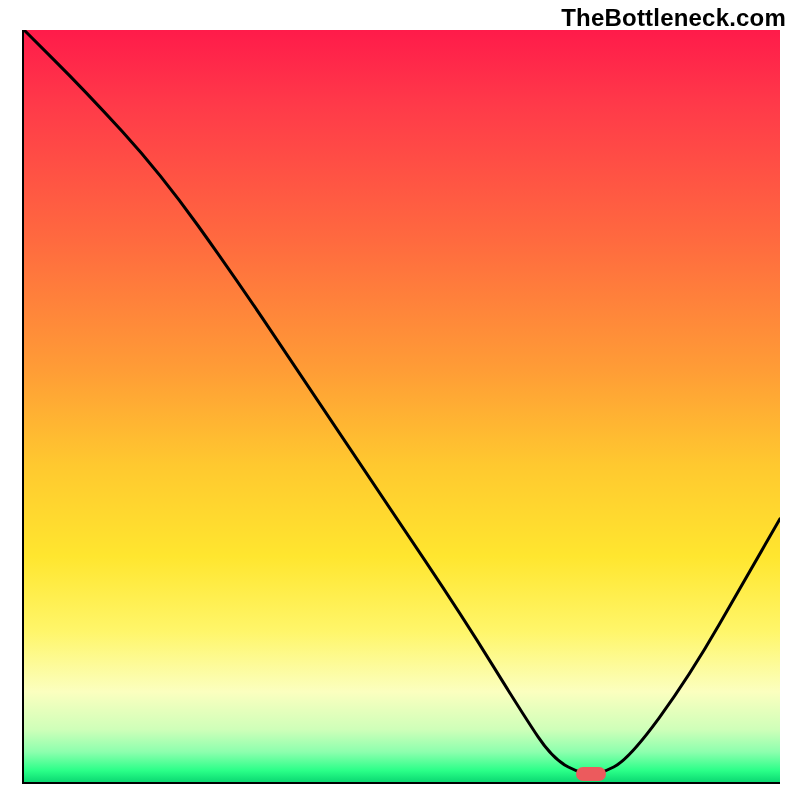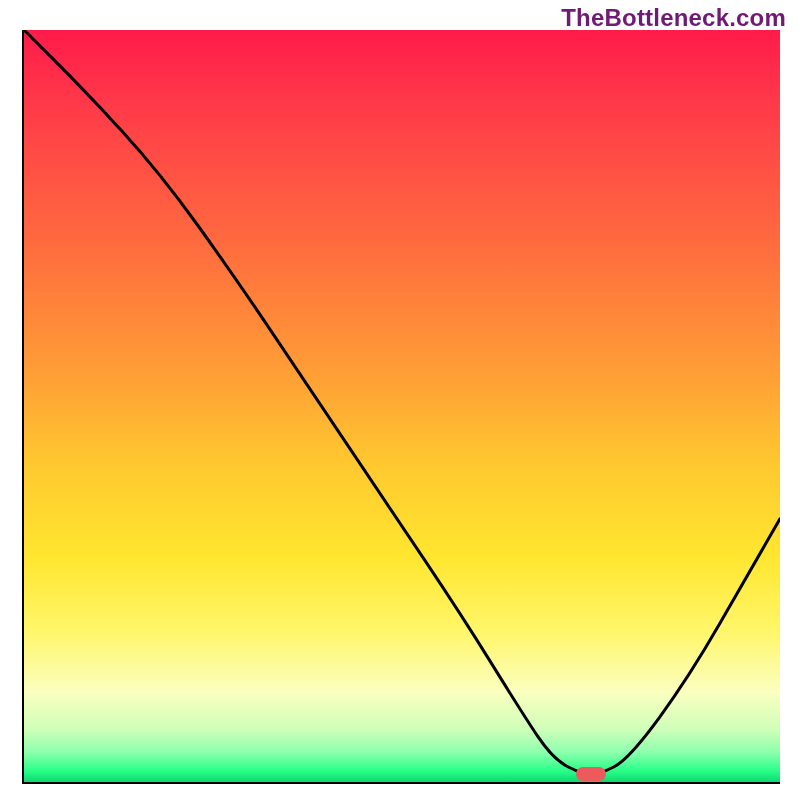--- a/index.html
+++ b/index.html
@@ -14,21 +14,21 @@
     position: relative;
     width: 800px;
     height: 800px;
   }
   .watermark {
     position: absolute;
     top: 4px;
     right: 14px;
     font-size: 24px;
     font-weight: 600;
-    color: #701a75;
+    color: #000000;
     letter-spacing: 0.2px;
     z-index: 10;
   }
   
   .plot-wrap {
     position: absolute;
     left: 22px;
     top: 30px;
     width: 756px;   
     height: 752px;  

